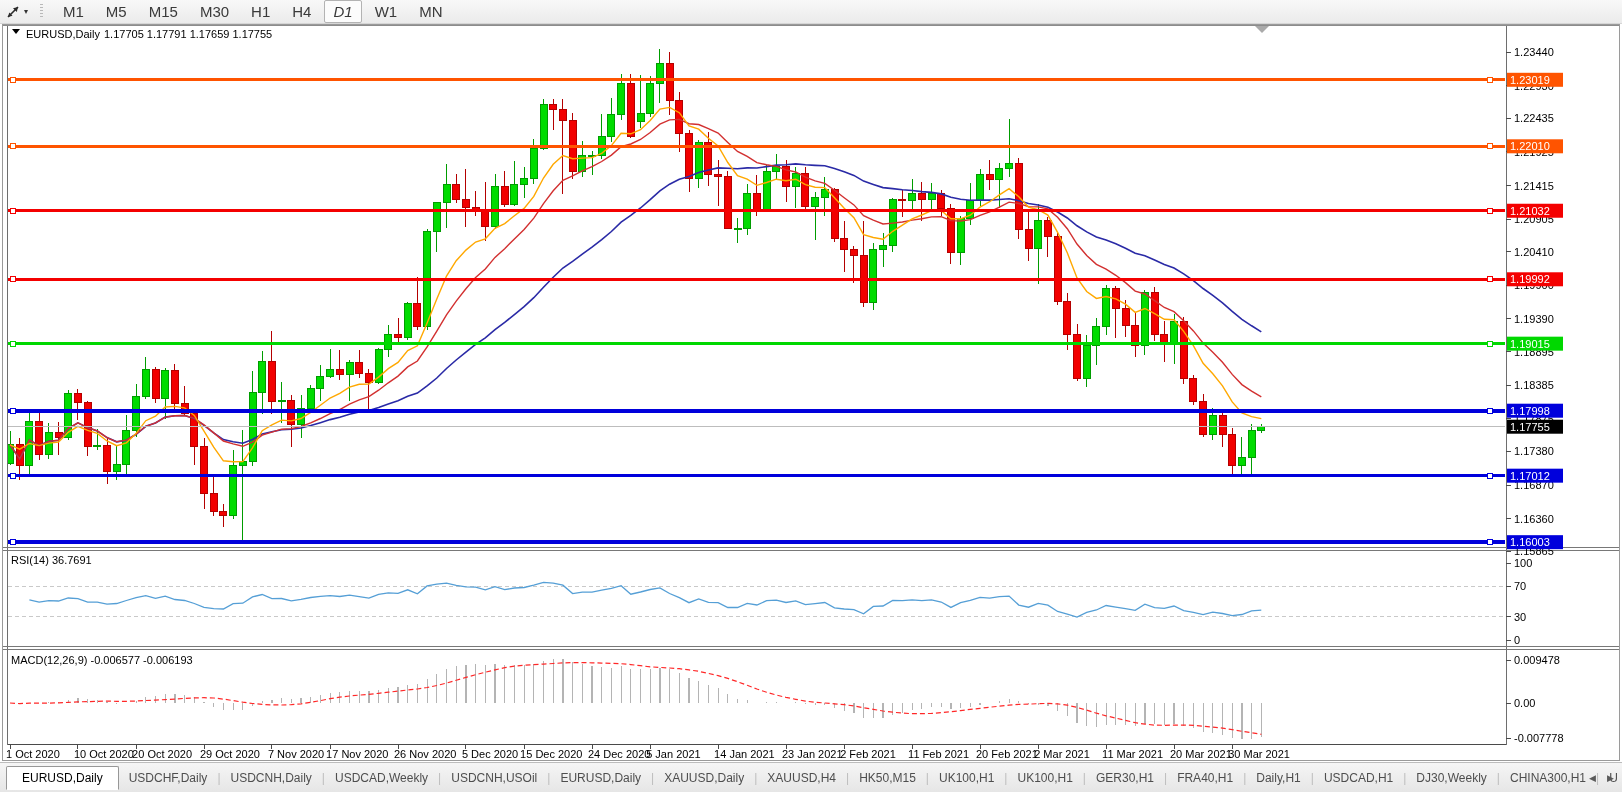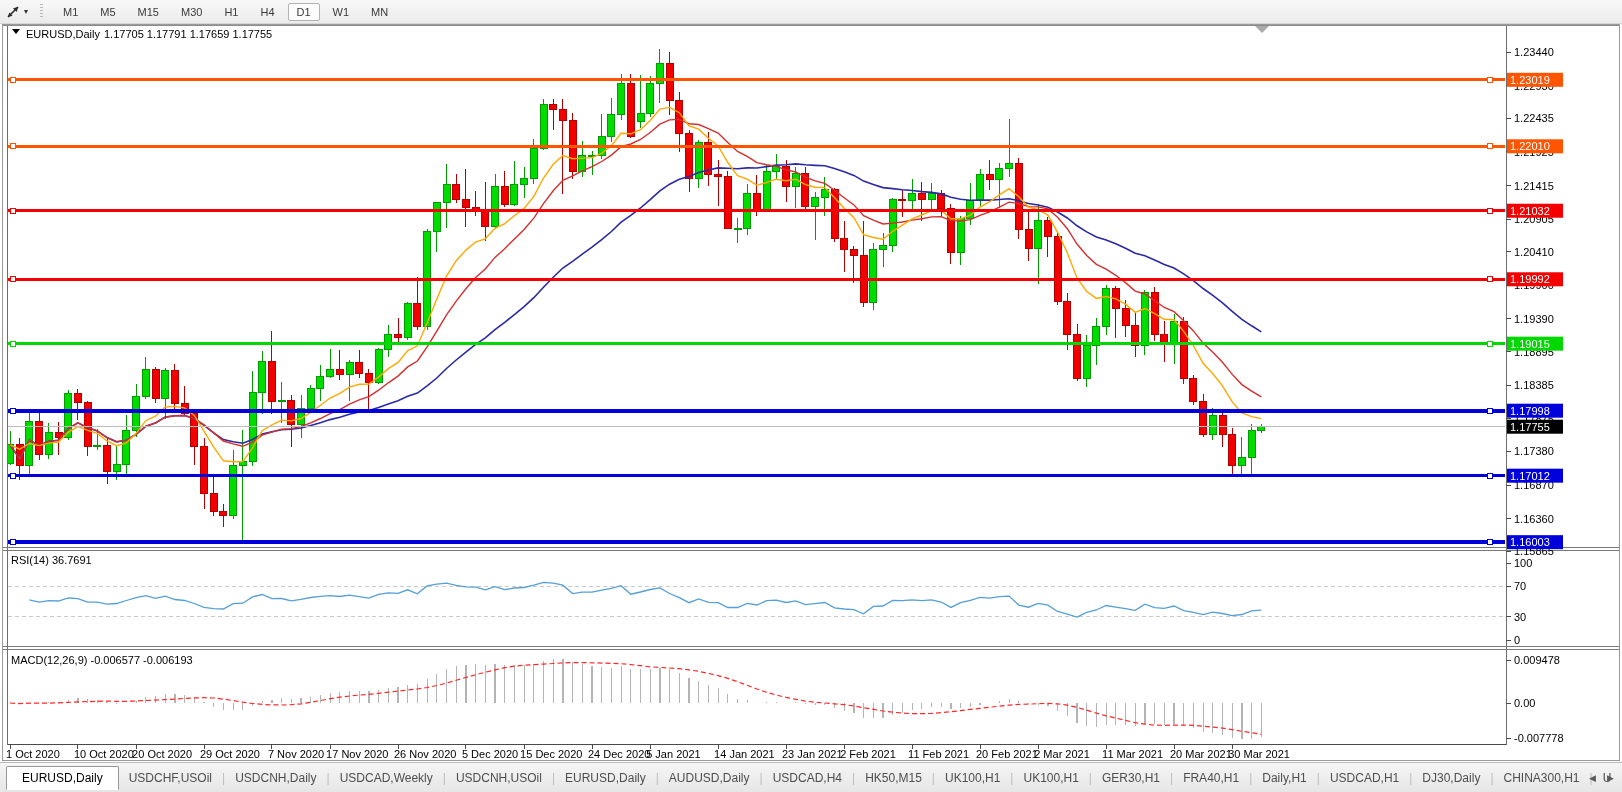--- a/index.html
+++ b/index.html
@@ -6,23 +6,23 @@
   body{width:1622px;height:792px;overflow:hidden;background:#f0f0f0;
        font-family:"Liberation Sans",sans-serif;position:relative;}
   #toolbar{position:absolute;left:0;top:0;width:1622px;height:23px;
            background:linear-gradient(#f8f8f8,#ebebeb);border-bottom:1px solid #d6d6d6;
            display:flex;align-items:center;}
   .tool-btn{display:flex;align-items:center;margin-left:4px;padding:2px 2px;}
   .dd-arrow{font-size:8px;color:#333;margin-left:3px;}
   .grip{width:3px;height:15px;margin:0 9px 0 10px;
         background:repeating-linear-gradient(#b9b9b9 0 1px,transparent 1px 3px);}
   .tf-group{display:flex;align-items:center;}
-  .tf-btn{font-size:11px;color:#3a3a3a;padding:2px 8px;margin:12px 2px;
+  .tf-btn{font-size:15px;color:#3a3a3a;padding:2px 8px;margin:12px 2px;
           border:1px solid transparent;border-radius:2px;}
-  .tf-btn.active{background:#fcfcfc;border-color:#b3b3b3;}
+  .tf-btn.active{background:#fcfcfc;border-color:#b3b3b3;font-style:italic;}
   #chart-svg{position:absolute;left:0;top:24px;background:#fff;}
   svg text{font-family:"Liberation Sans",sans-serif;font-size:11px;}
   #tabbar{position:absolute;left:0;top:762px;width:1622px;height:30px;
           background:linear-gradient(#f5f5f5,#e6e6e6);border-top:1px solid #bcbcbc;
           display:flex;align-items:center;font-size:12px;color:#4e4e4e;box-sizing:border-box;}
   .tab{padding:0 10px;white-space:nowrap;}
   .tab.active{background:#fff;border:1px solid #979797;border-bottom-color:#fff;
               margin-left:6px;padding:4px 15px;color:#000;border-radius:2px 2px 0 0;}
   .sep{color:#bdbdbd;padding:0 0;}
   .tab-arrows{position:absolute;right:4px;display:flex;gap:3px;}
@@ -603,49 +603,49 @@
     </g>
   <polygon points="12,5 20,5 16,10" fill="#000"></polygon>
   <text x="26" y="14" fill="#000">EURUSD,Daily</text>
   <text x="104" y="14" fill="#000">1.17705 1.17791 1.17659 1.17755</text>
   <text x="11" y="540" fill="#000">RSI(14) 36.7691</text>
   <text x="11" y="640" fill="#000">MACD(12,26,9) -0.006577 -0.006193</text>
 </svg>
 
 <div id="tabbar">
   <span class="tab active">EURUSD,Daily</span>
-    <span class="tab">USDCHF,USOil</span>
+    <span class="tab">USDCHF,Daily</span>
     <span class="sep">|</span>
     <span class="tab">USDCNH,Daily</span>
     <span class="sep">|</span>
     <span class="tab">USDCAD,Weekly</span>
     <span class="sep">|</span>
     <span class="tab">USDCNH,USOil</span>
     <span class="sep">|</span>
     <span class="tab">EURUSD,Daily</span>
     <span class="sep">|</span>
-    <span class="tab">AUDUSD,Daily</span>
-    <span class="sep">|</span>
-    <span class="tab">USDCAD,H4</span>
+    <span class="tab">XAUUSD,Daily</span>
+    <span class="sep">|</span>
+    <span class="tab">XAUUSD,H4</span>
     <span class="sep">|</span>
     <span class="tab">HK50,M15</span>
     <span class="sep">|</span>
     <span class="tab">UK100,H1</span>
     <span class="sep">|</span>
     <span class="tab">UK100,H1</span>
     <span class="sep">|</span>
     <span class="tab">GER30,H1</span>
     <span class="sep">|</span>
     <span class="tab">FRA40,H1</span>
     <span class="sep">|</span>
     <span class="tab">Daily,H1</span>
     <span class="sep">|</span>
     <span class="tab">USDCAD,H1</span>
     <span class="sep">|</span>
-    <span class="tab">DJ30,Daily</span>
+    <span class="tab">DJ30,Weekly</span>
     <span class="sep">|</span>
     <span class="tab">CHINA300,H1</span>
     <span class="sep">|</span>
     <span class="tab">U</span>
     <div class="tab-arrows">
     <span class="arrow-btn">◀</span>
     <span class="arrow-btn">▶</span>
   </div>
 </div>
 

